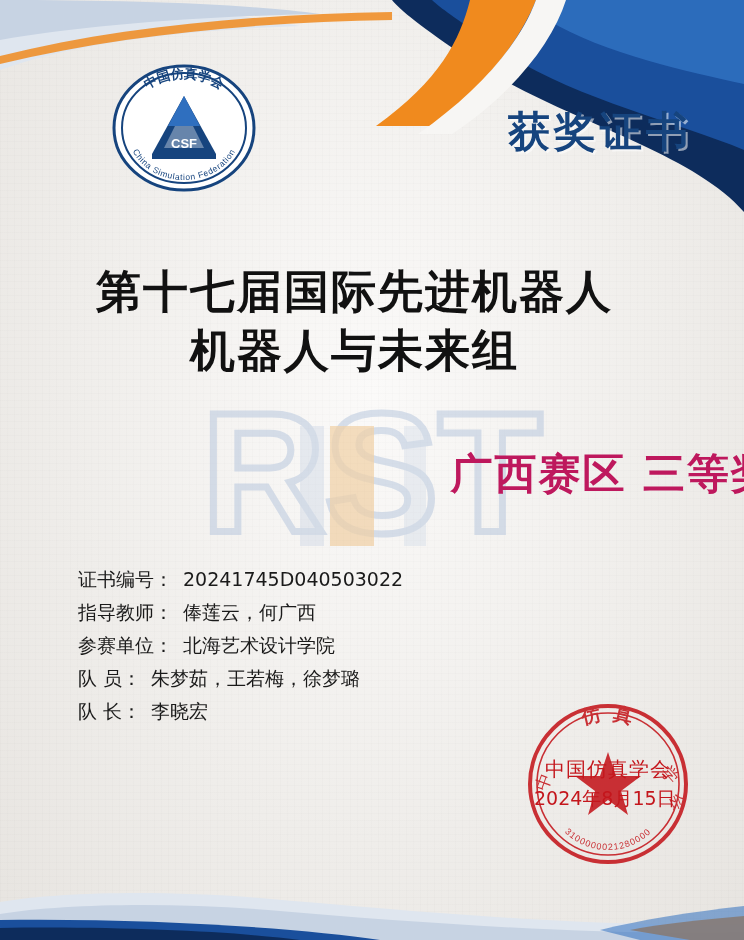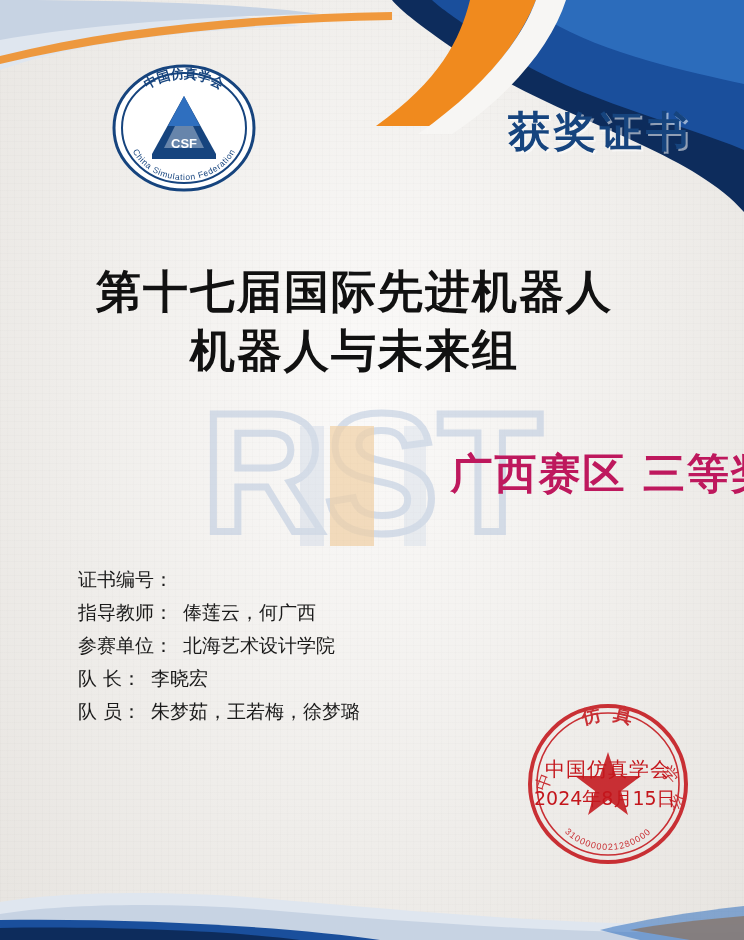--- a/index.html
+++ b/index.html
@@ -232,36 +232,37 @@
   <div class="comp-block">
     <div class="comp-line">第十七届国际先进机器人</div>
     <div class="comp-line">机器人与未来组</div>
   </div>
 
   <div class="award-line">广西赛区 三等奖</div>
 
   <div class="details">
     <div class="detail-row">
       <span class="detail-label">证书编号：</span>
+      <span class="detail-value">20241745D040503022</span>
     </div>
     <div class="detail-row">
       <span class="detail-label">指导教师：</span>
       <span class="detail-value">俸莲云，何广西</span>
     </div>
     <div class="detail-row">
       <span class="detail-label">参赛单位：</span>
       <span class="detail-value">北海艺术设计学院</span>
     </div>
     <div class="detail-row">
+      <span class="detail-label">队 员：</span>
+      <span class="detail-value">朱梦茹，王若梅，徐梦璐</span>
+    </div>
+    <div class="detail-row">
       <span class="detail-label">队 长：</span>
       <span class="detail-value">李晓宏</span>
-    </div>
-    <div class="detail-row">
-      <span class="detail-label">队 员：</span>
-      <span class="detail-value">朱梦茹，王若梅，徐梦璐</span>
     </div>
   </div>
 
   <svg class="seal" viewBox="0 0 168 168">
     <g opacity="0.88">
       <circle cx="84" cy="84" r="78" fill="none" stroke="#c4161c" stroke-width="4"></circle>
       <circle cx="84" cy="84" r="71" fill="none" stroke="#c4161c" stroke-width="1.6"></circle>
 
       <polygon points="84,52 92,76 117,76 97,91 104,115 84,100 64,115 71,91 51,76 76,76" fill="#c4161c"></polygon>
 

